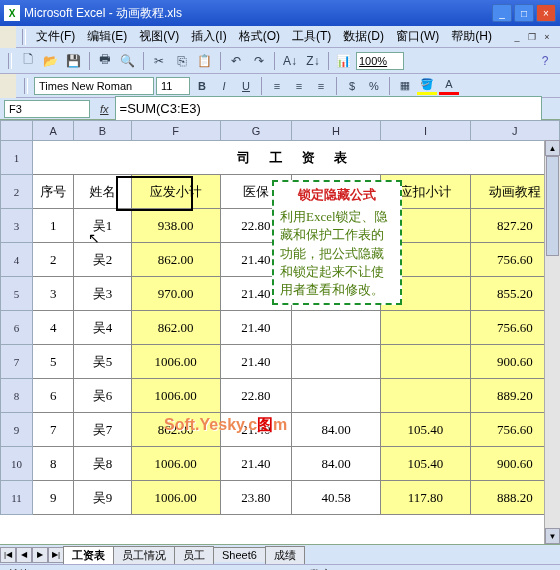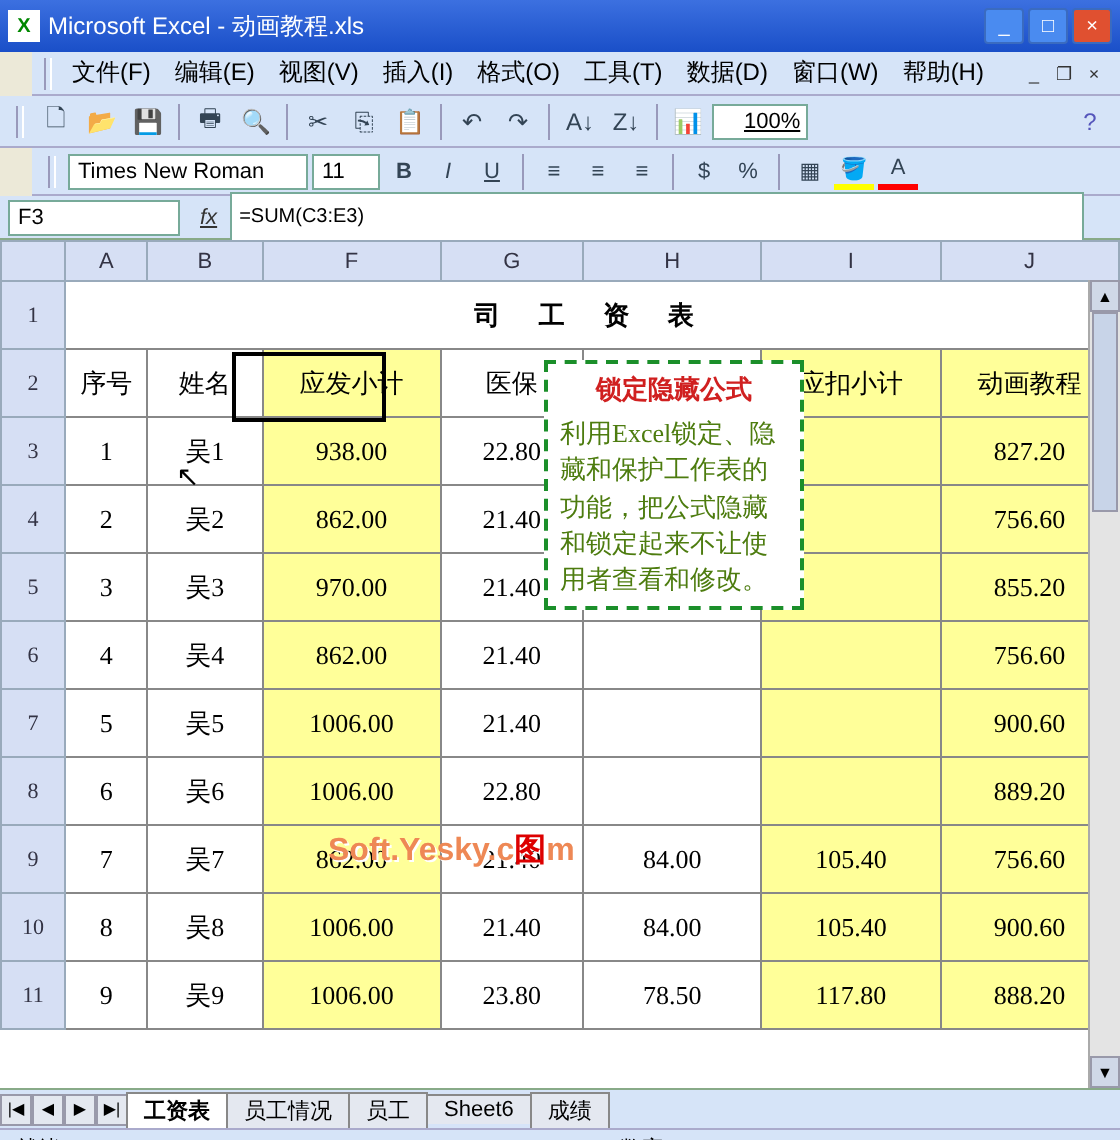--- a/index.html
+++ b/index.html
@@ -11,29 +11,29 @@
 .winbtn { width: 20px; height: 18px; background: #4a8bf0; border: 1px solid #3a6bc0; color: #fff; display: flex; align-items: center; justify-content: center; font-size: 10px; cursor: pointer; border-radius: 2px; }
 .winbtn.close { background: #e05030; }
 .menubar { height: 22px; background: #d6e4f8; display: flex; align-items: center; padding: 0 2px; border-bottom: 1px solid #aac; margin-left: 16px; }
 .menugrip { width: 4px; height: 16px; border-left: 1px solid #99b; border-right: 1px solid #fff; margin: 0 4px; }
 .menuitem { padding: 2px 6px; cursor: pointer; font-size: 12px; }
 .docbtns { margin-left: auto; display: flex; gap:1px; padding-right:4px;}
 .docbtn { width:14px; height:14px; font-size:9px; display:flex;align-items:center;justify-content:center; color:#333; cursor:pointer;}
 .toolbar { height: 26px; background: #d6e4f8; display: flex; align-items: center; padding: 0 4px; border-bottom: 1px solid #aac; gap: 1px; }
 .tbtn { width: 22px; height: 22px; display: flex; align-items: center; justify-content: center; cursor:pointer; font-size: 12px; color:#345; border:1px solid transparent; }
 .tsep { width: 1px; height: 18px; background: #99b; margin: 0 3px; }
-.zoom { width: 48px; height: 18px; background: #fff; border: 1px solid #7a9; font-size: 11px; padding: 0 15px; display:flex; align-items:center;text-decoration:underline; }
+.zoom { width: 48px; height: 18px; background: #fff; border: 1px solid #7a9; font-size: 11px; padding: 0 2px; display:flex; align-items:center;text-decoration:underline; }
 .formatbar { height: 24px; background: #d6e4f8; display: flex; align-items: center; padding: 0 4px; border-bottom: 1px solid #aac; gap: 2px; margin-left: 16px; }
 .combo { height: 18px; background: #fff; border: 1px solid #7a9; font-size: 11px; padding: 0 4px; display: flex; align-items: center; }
 .fontname { width: 120px; } .fontsize { width: 34px; }
 .fbtn { width: 20px; height: 18px; display:flex; align-items:center; justify-content:center; cursor:pointer; color:#345; }
 .formulabar { height: 22px; background: #d6e4f8; display: flex; align-items: center; border-bottom: 1px solid #8a8; }
 .namebox { width: 86px; height: 18px; background: #fff; border: 1px solid #7a9; margin: 0 4px; padding: 0 4px; display:flex; align-items:center; font-size: 11px; }
 .fxlabel { font-style: italic; margin: 0 6px; color:#333;text-decoration:underline; }
-.formulainput { flex: 1; height: 18px; background: #fff; border: 1px solid #7a9; margin-right: 18px; padding: 12px 4px; font-size: 10px; display:flex; align-items:center; font-family: Arial; }
+.formulainput { flex: 1; height: 18px; background: #fff; border: 1px solid #7a9; margin-right: 18px; padding: 12px 4px; font-size: 13px; display:flex; align-items:center; font-family: Arial; }
 .gridwrap { position: relative; height: 424px; background: #fff; overflow: hidden; }
 table.grid { border-collapse: collapse; width: 560px; }
 .grid th { background: #d6dff4; border: 1px solid #9ab; font-weight: normal; color: #334; font-size: 11px; text-align:center; height: 20px; }
 .grid th.rowh { width: 28px; }
 .grid td { border: 1px solid #888; height: 34px; font-size: 13px; text-align: center; padding: 0 4px; font-family: SimSun, serif; }
 .grid td.rowh { background: #d6dff4; border: 1px solid #9ab; width: 28px; text-align:center; font-size:11px; color:#334; height:34px;}
 .titlecell { font-size: 22px; font-family: SimHei, serif; letter-spacing: 8px; text-align:center; font-weight:bold;}
 .hdr { font-size: 14px; font-family: SimHei, serif; }
 .yellow { background: #ffff99; }
 .num { text-align: right; font-family: Arial; }
@@ -250,21 +250,21 @@
           <td class="num">84.00</td>
           <td class="yellow num">105.40</td>
           <td class="yellow num">900.60</td>
         </tr>
         <tr>
           <td class="rowh">11</td>
           <td>9</td>
           <td>吴9</td>
           <td class="yellow num">1006.00</td>
           <td class="num">23.80</td>
-          <td class="num">78.50</td>
+          <td class="num">40.58</td>
           <td class="yellow num">117.80</td>
           <td class="yellow num">888.20</td>
         </tr>
       </tbody>
   </table>
 
   <div class="sel" style="left:116px; top:56px; width:77px; height:35px;"></div>
 
   <div class="tooltip" style="left:272px; top:60px;">
     <div class="tt-title">锁定隐藏公式</div>

